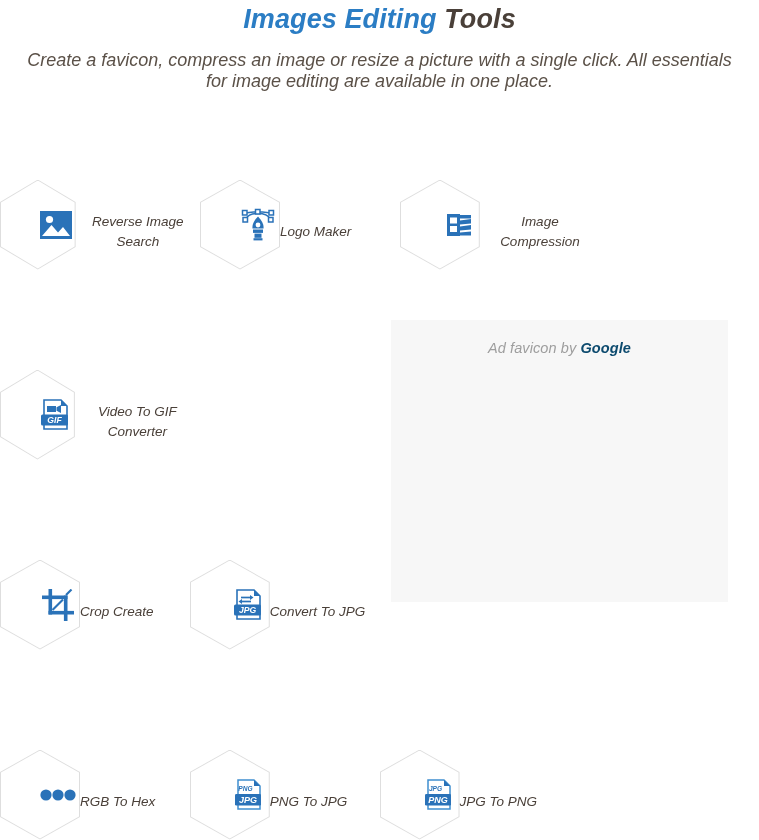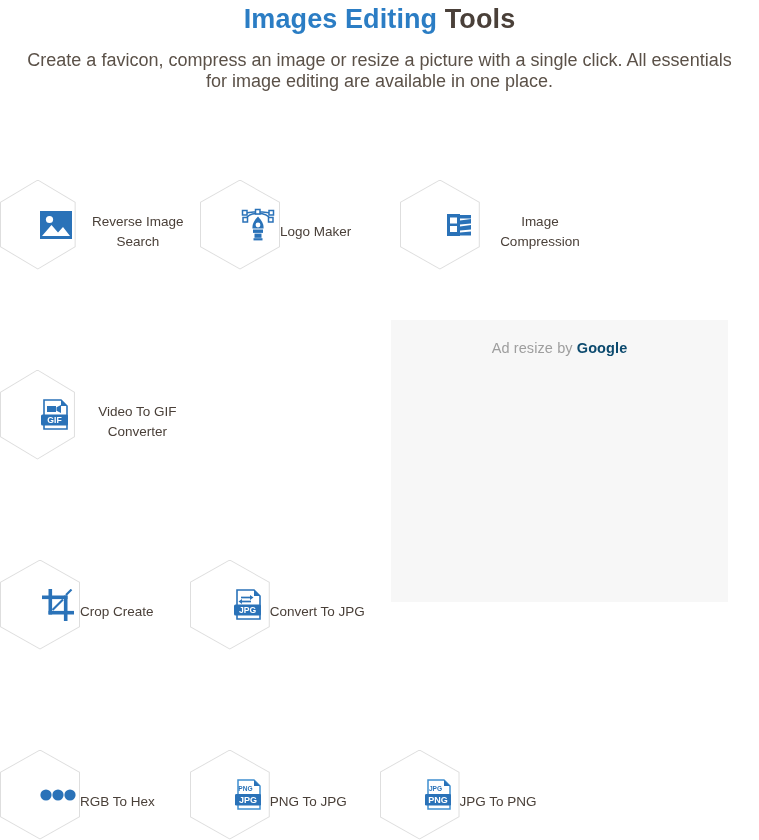--- a/index.html
+++ b/index.html
@@ -11,20 +11,21 @@
     background: #ffffff;
     font-family: "Liberation Sans", sans-serif;
     overflow: hidden;
   }
 
   .page {
     position: relative;
     width: 759px;
     height: 840px;
     background: #ffffff;
+    font-style: italic;
   }
 
   
   .header {
     padding-top: 2px;
     text-align: center;
   }
   .page-title {
     margin: 0;
     font-size: 27px;
@@ -335,16 +336,16 @@
         <div class="tool-label">JPG To PNG</div>
       </div>
 
       <div class="tool-cell empty"></div>
 
     </div>
 
   </div>
 
   <div class="ad-slot">
-    <div class="ad-slot-text"><span>Ad resize by </span><span class="g">Google</span></div>
+    <div class="ad-slot-text"><span>Ad favicon by </span><span class="g">Google</span></div>
   </div>
 
 </div>
 
 </body></html>

